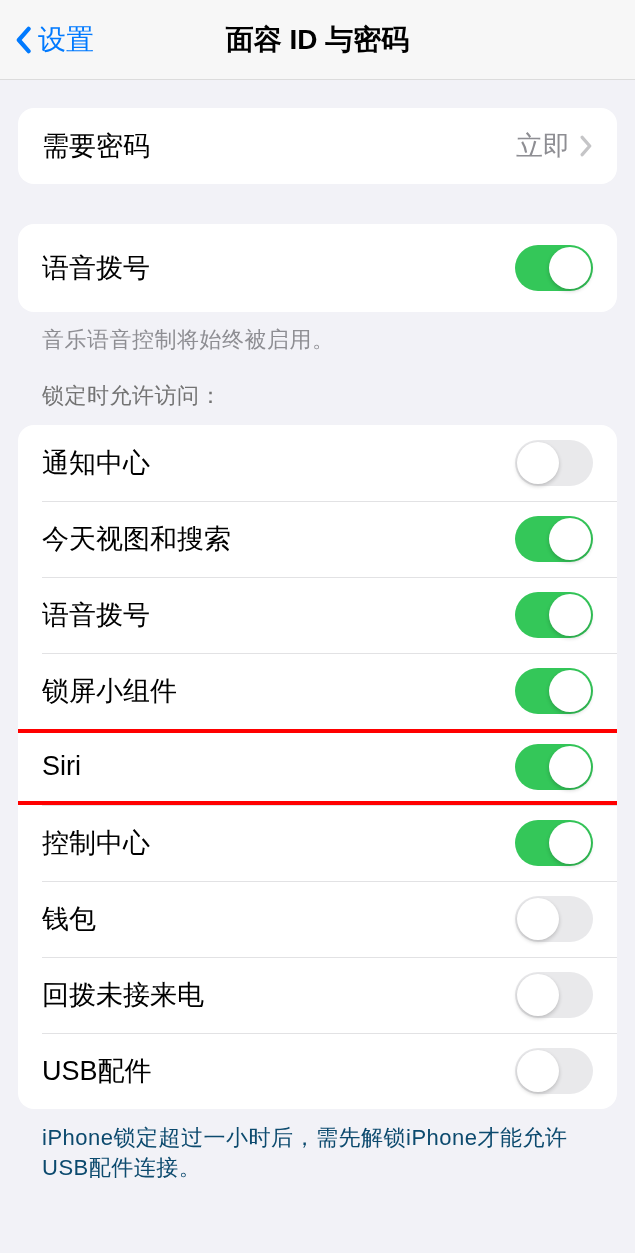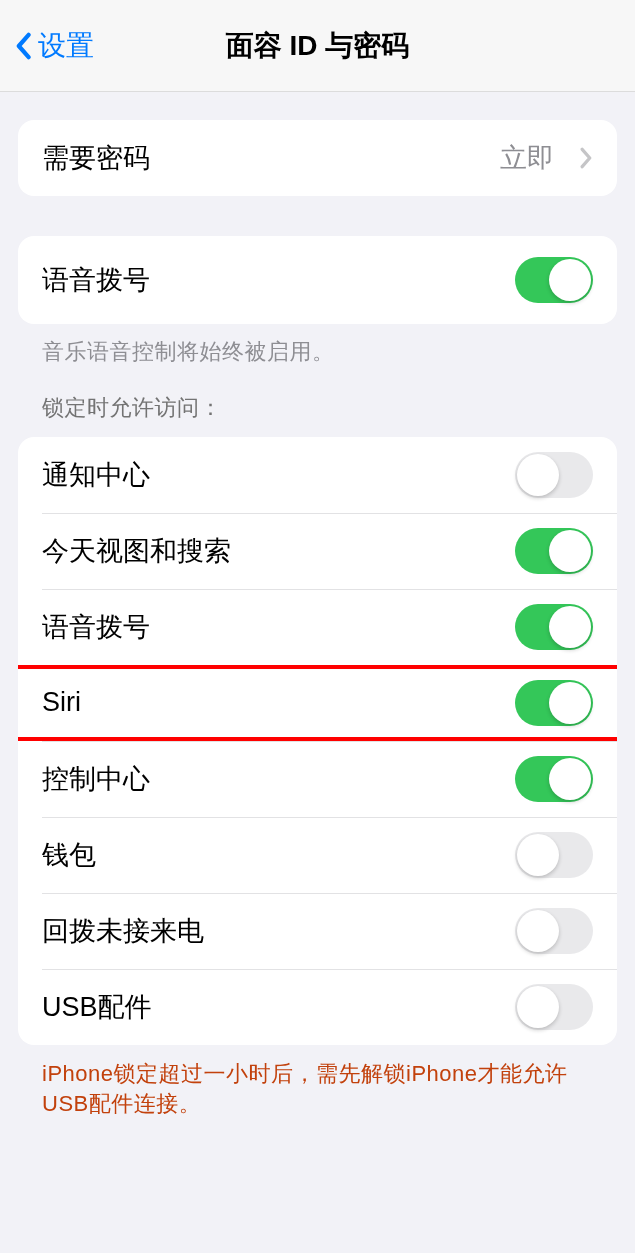--- a/index.html
+++ b/index.html
@@ -12,21 +12,21 @@
       background: #f2f2f7;
       width: 635px;
       height: 1253px;
       overflow: hidden;
     }
     .nav-bar {
       display: flex;
       align-items: center;
       justify-content: center;
       position: relative;
-      height: 92px;
+      height: 80px;
       background: #f7f7f7;
       border-bottom: 1px solid #dcdcdc;
     }
     .back-button {
       position: absolute;
       left: 14px;
       display: flex;
       align-items: center;
       color: #007aff;
       font-size: 28px;
@@ -68,21 +68,21 @@
       height: 1px;
       background: #e2e2e4;
     }
     .row-label {
       font-size: 27px;
       color: #000;
     }
     .row-value {
       font-size: 27px;
       color: #8e8e93;
-      margin-right: 26px;
+      margin-right: 10px;
     }
     .row-right {
       display: flex;
       align-items: center;
     }
     .disclosure {
       width: 13px;
       height: 22px;
       color: #c5c5c7;
     }
@@ -140,21 +140,21 @@
       border: 4px solid #ff0000;
       pointer-events: none;
       z-index: 10;
     }
     .group-voice {
       position: relative;
       text-align: center;
     }
     .footer-bottom {
       font-size: 22px;
-      color: #c2410c;
+      color: #0c4a6e;
       padding: 14px 24px 0 24px;
       line-height: 1.4;
       letter-spacing: 0.5px;
     }
   </style>
 </head>
 <body>
 
 <div class="nav-bar">
   <div class="back-button">
@@ -210,20 +210,26 @@
         <div class="toggle toggle-on">
           <div class="toggle-knob"></div>
         </div>
       </div>
       <div class="row">
         <div class="row-label">语音拨号</div>
         <div class="toggle toggle-on">
           <div class="toggle-knob"></div>
         </div>
       </div>
+      <div class="row">
+        <div class="row-label">锁屏小组件</div>
+        <div class="toggle toggle-on">
+          <div class="toggle-knob"></div>
+        </div>
+      </div>
       <div class="row" style="position: relative;">
         <div class="row-label">Siri</div>
         <div class="toggle toggle-on">
           <div class="toggle-knob"></div>
         </div>
         <div class="highlight-box" style="inset: 0px -4px;"></div>
       </div>
       <div class="row">
         <div class="row-label">控制中心</div>
         <div class="toggle toggle-on">

